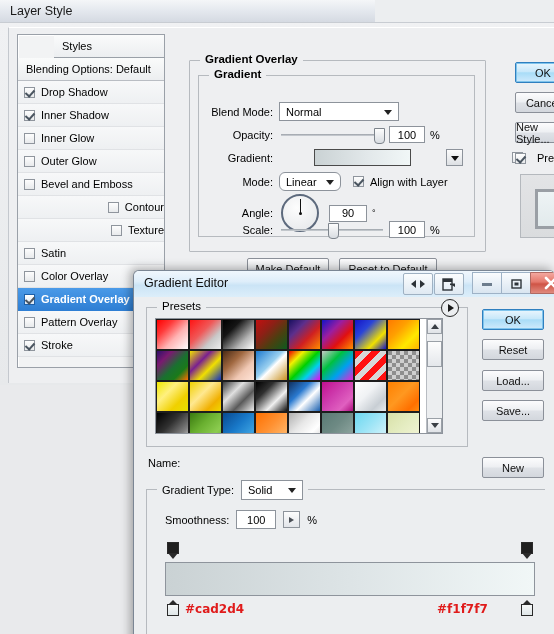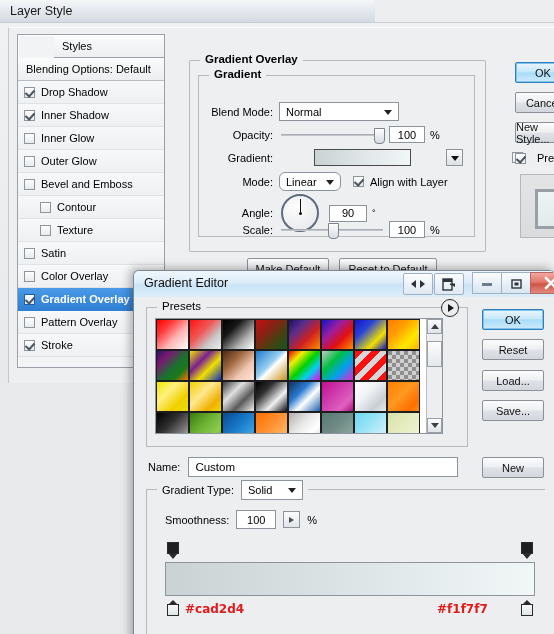--- a/index.html
+++ b/index.html
@@ -63,21 +63,21 @@
   .styles-head2{
     height:22px;line-height:22px;padding-left:8px;
     font-size:11px;border-bottom:1px solid #b9bdc3;
     background:linear-gradient(180deg,#fafbfb,#eceef0);
   }
   .style-row{
     height:22px;display:flex;align-items:center;padding-left:6px;
     border-bottom:1px solid #e0e2e5;font-size:11px;
     background:linear-gradient(180deg,#f7f8f9,#eef0f2);
   }
-  .style-row.indent{padding-left:22px;}
+  .style-row.indent{padding-left:22px;justify-content:flex-end;}
   .style-row.sel{
     background:linear-gradient(180deg,#4a9ae8 0%,#2f7fd4 100%);
     color:#fff;font-weight:bold;border-bottom:1px solid #2f7fd4;
   }
   .cb{
     width:11px;height:11px;flex:0 0 11px;margin-right:6px;
     border:1px solid #8f959d;background:linear-gradient(180deg,#fdfdfd,#e8eaec);
     position:relative;box-sizing:border-box;
   }
   .cb.on::after{
@@ -582,21 +582,20 @@
 
       <div class="ge-right">
         <div class="btn primary">OK</div>
         <div class="btn">Reset</div>
         <div class="btn" style="margin-top:10px;">Load...</div>
         <div class="btn">Save...</div>
       </div>
 
       <div class="name-row">
         <span>Name:</span>
-        <span class="name-input">Custom</span>
       </div>
       <div class="btn new-btn">New</div>
 
       <div class="gtype-group">
         <div class="gtype-row">
           <span>Gradient Type:</span>
           <span class="select" style="width:62px;height:20px;">
             <span>Solid</span>
             <span class="arw"></span>
           </span>

